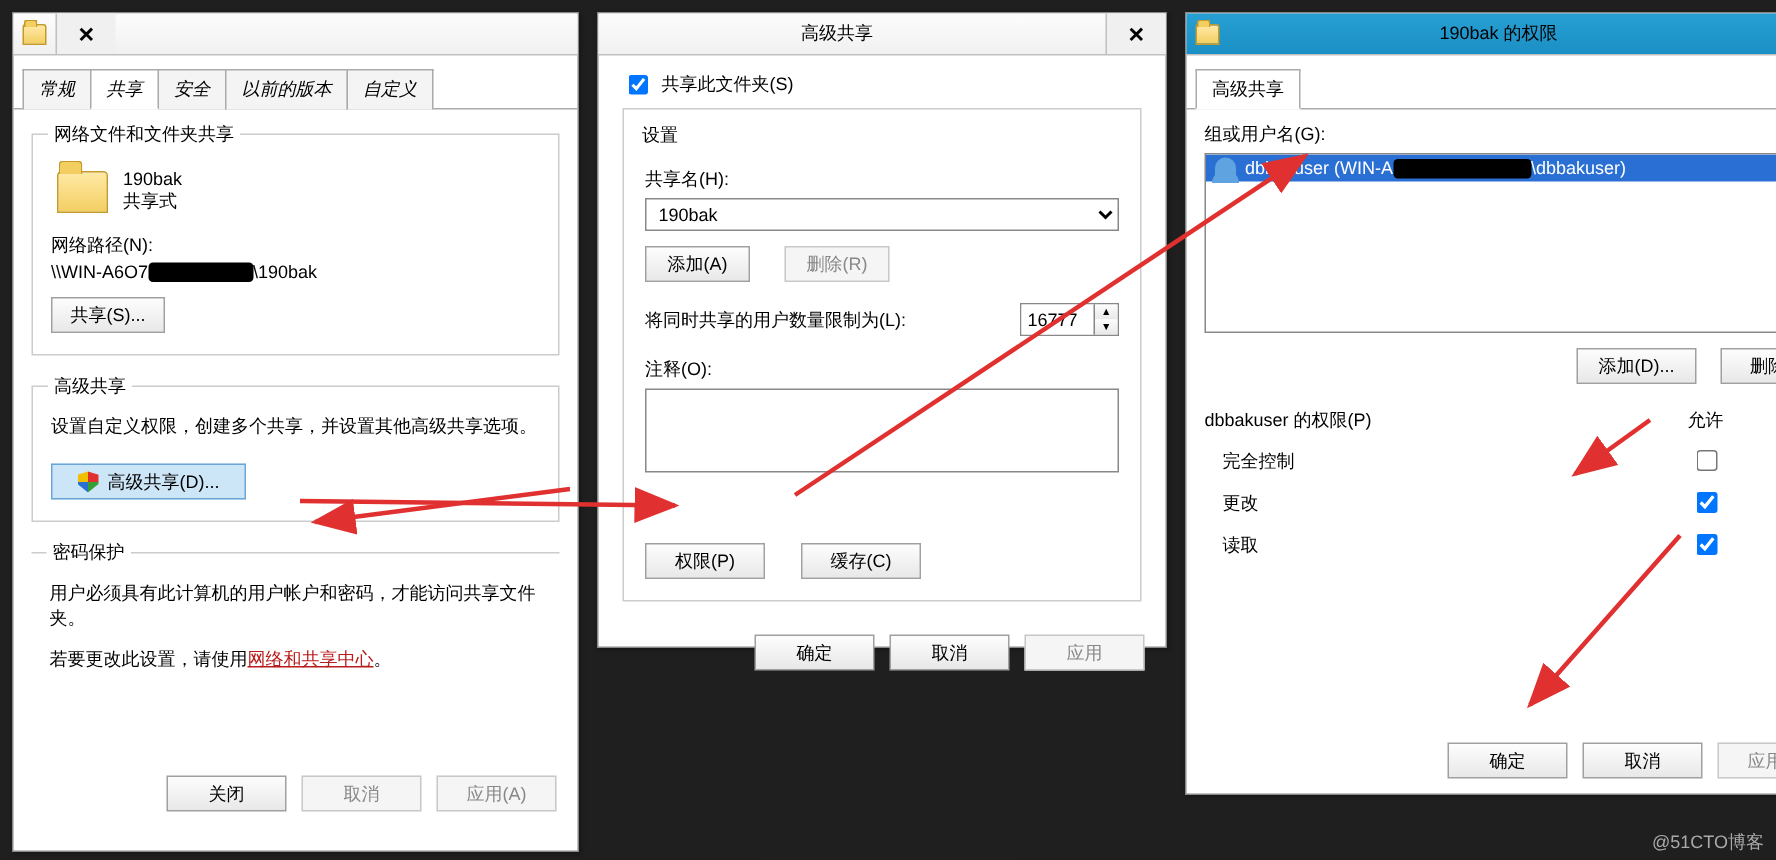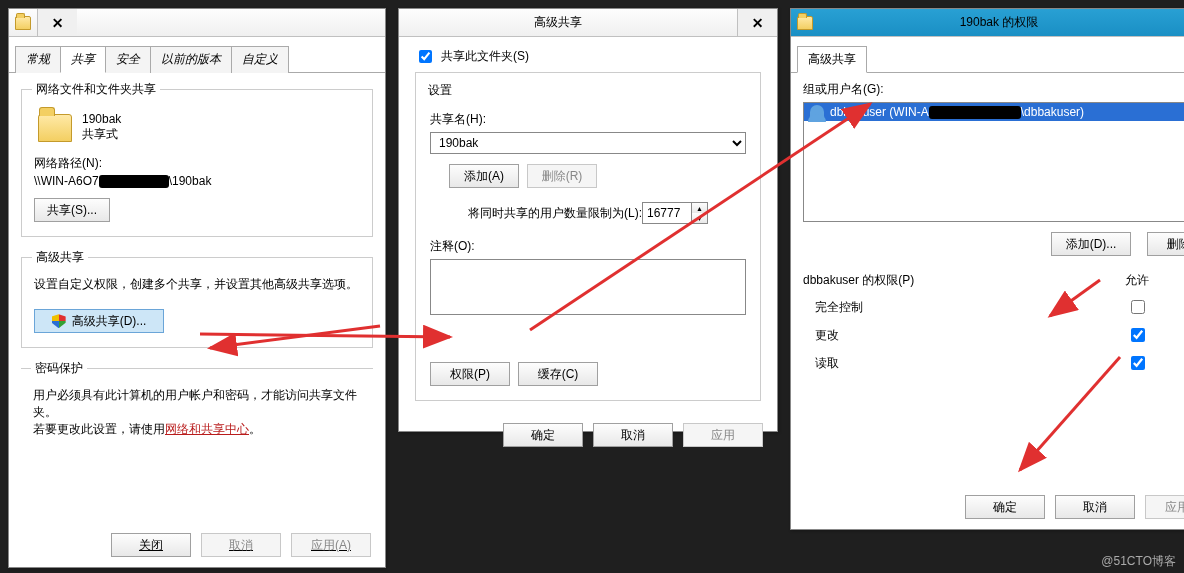--- a/index.html
+++ b/index.html
@@ -45,21 +45,21 @@
   .redact { display:inline-block; background:#000; height:13px; vertical-align:middle; border-radius:3px;}
   .permtable { width:100%; border-collapse:collapse; margin-top:6px;}
   .permtable th { text-align:center; font-weight:normal; padding:4px 0;}
   .permtable th:first-child { text-align:left;}
   .permtable td { padding:4px 0; }
   .permtable td:first-child { text-align:left; padding-left:12px;}
   .permtable td:nth-child(2), .permtable td:nth-child(3){ text-align:center;}
   .permtable input[type=checkbox]{ width:14px; height:14px;}
   .shield { width:14px; height:14px; display:inline-block; margin-right:6px; background: conic-gradient(#e03030 0 90deg,#34a034 90deg 180deg,#2a6fd4 180deg 270deg,#f0c000 270deg 360deg); clip-path: polygon(50% 0,100% 15%,100% 60%,50% 100%,0 60%,0 15%);}
   .settings-box { border:1px solid #ccc; padding:10px 14px 14px 14px; margin:4px 0 8px 0;}
-  .row-inline { display:flex; justify-content:center; align-items:center; }
+  .row-inline { display:flex; justify-content:space-between; align-items:center; }
   .watermark { position:absolute; right:8px; bottom:3px; color:#aaa; font-style:normal; font-size:12px;}
   svg.arrows { position:absolute; top:0; left:0; pointer-events:none; z-index:50;}
 </style>
 </head>
 <body>
 
 <div class="window" style="left:8px; top:8px; width:378px; height:560px;">
   <div class="titlebar">
     <span class="folder-icon"></span>
     <span class="close">✕</span>
@@ -92,27 +92,27 @@
       <legend class="grouplabel">高级共享</legend>
       <div style="margin-bottom:16px;">设置自定义权限，创建多个共享，并设置其他高级共享选项。</div>
       <button class="btn highlight" style="min-width:130px;">
         <span class="shield"></span>
           <span>高级共享(D)...</span>
       </button>
     </fieldset>
 
     <fieldset class="group" style="border-left:none;border-right:none;border-bottom:none; padding-bottom:4px;">
       <legend class="grouplabel">密码保护</legend>
-      <div style="margin-bottom:0;">用户必须具有此计算机的用户帐户和密码，才能访问共享文件夹。</div>
+      <div style="margin-bottom:10px;">用户必须具有此计算机的用户帐户和密码，才能访问共享文件夹。</div>
       <div>
         <span>若要更改此设置，请使用</span><span class="link">网络和共享中心</span><span>。</span>
       </div>
     </fieldset>
   </div>
-  <div class="dlgbtns" style="position:absolute; bottom:0; right:0; left:0; border-top:0;text-decoration:underline;">
+  <div class="dlgbtns" style="position:absolute; bottom:16px; right:0; left:0; border-top:0;">
     <button class="btn wide">关闭</button>
     <button class="btn wide disabled">取消</button>
     <button class="btn wide disabled">应用(A)</button>
   </div>
 </div>
 
 <div class="window" style="left:398px; top:8px; width:380px; height:424px;">
   <div class="titlebar">
     <span class="title">高级共享</span>
     <span class="close">✕</span>
@@ -123,39 +123,39 @@
       <span>共享此文件夹(S)</span>
     </label>
     <div class="settings-box">
       <div style="margin:-18px 0 6px -6px; background:#fff; display:inline-block; padding:0 4px;">设置</div>
       <div class="field-row">
         <span class="lbl">共享名(H):</span>
         <select class="combo">
           <option>190bak</option>
         </select>
       </div>
-      <div style="display:flex; gap:8px; margin-bottom:14px;margin-left:19px;">
+      <div style="display:flex; gap:23px; margin-bottom:14px;">
         <button class="btn">添加(A)</button>
         <button class="btn disabled">删除(R)</button>
       </div>
       <div class="row-inline" style="margin-bottom:14px;">
         <span>将同时共享的用户数量限制为(L):</span>
         <span class="spinwrap">
           <input value="16777" style="">
           <span class="spbtns">
               <span>▲</span>
               <span>▼</span>
             </span>
         </span>
       </div>
       <div class="field-row">
         <span class="lbl">注释(O):</span>
         <textarea class="txt" style=""></textarea>
       </div>
-      <div style="display:flex; gap:8px;margin-top:44px;">
+      <div style="display:flex; gap:24px;margin-top:44px;">
         <button class="btn wide">权限(P)</button>
         <button class="btn wide">缓存(C)</button>
       </div>
     </div>
   </div>
   <div class="dlgbtns">
     <button class="btn wide">确定</button>
     <button class="btn wide">取消</button>
     <button class="btn wide disabled">应用</button>
   </div>

